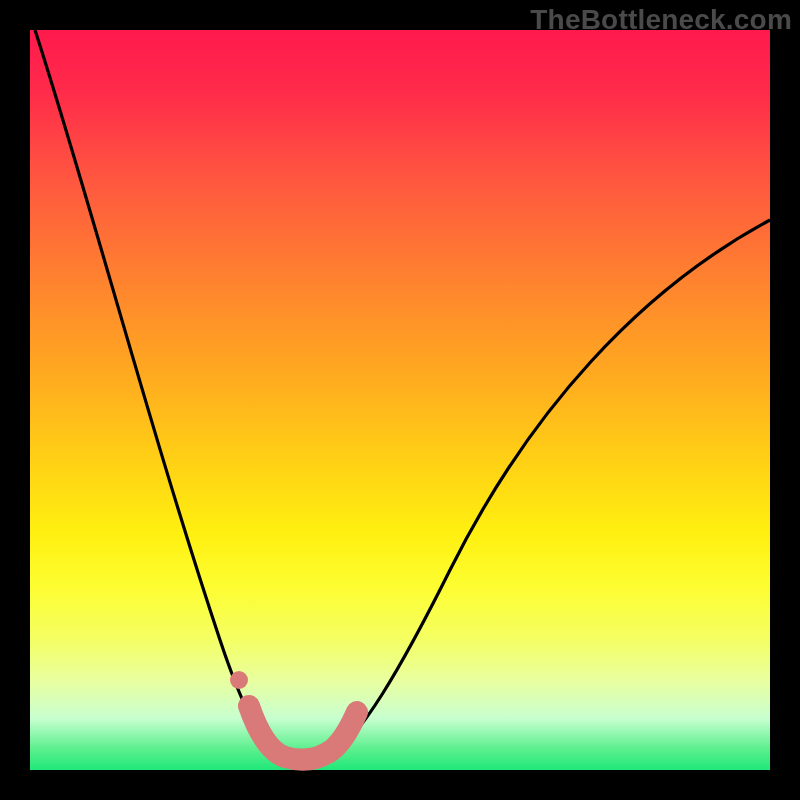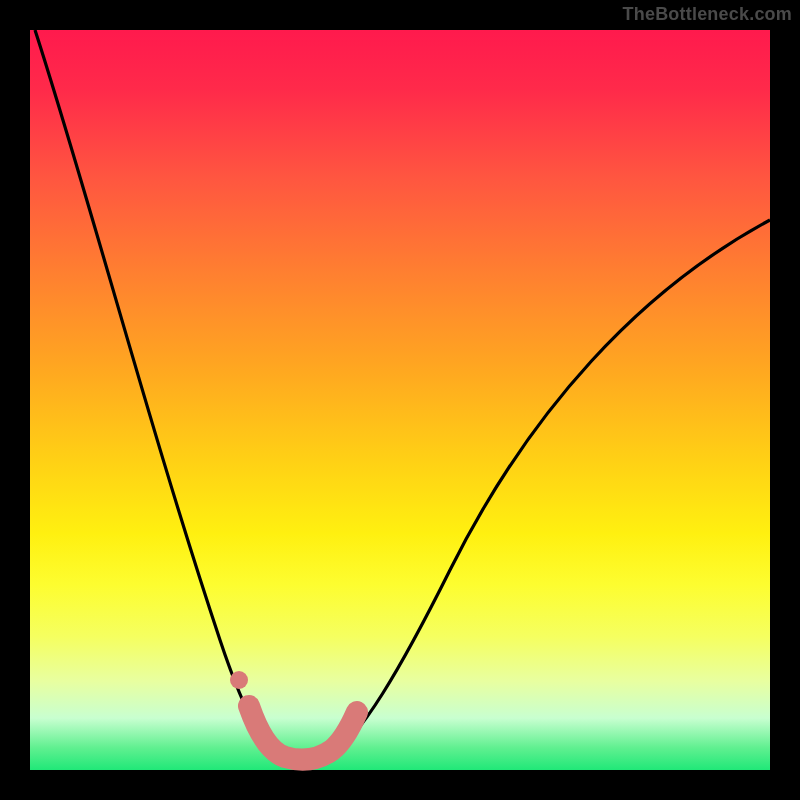--- a/index.html
+++ b/index.html
@@ -37,21 +37,21 @@
       #e8ffa0 88%,
       #c8ffd0 93%,
       #60f090 97%,
       #20e878 100%);
   }
   .watermark {
     position: absolute;
     top: 4px;
     right: 8px;
     font-family: Arial, Helvetica, sans-serif;
-    font-size: 18px;
+    font-size: 28px;
     font-weight: 600;
     color: #4a4a4a;
     letter-spacing: 0.2px;
   }
   svg.curves {
     position: absolute;
     left: 30px;
     top: 30px;
     width: 740px;
     height: 740px;

